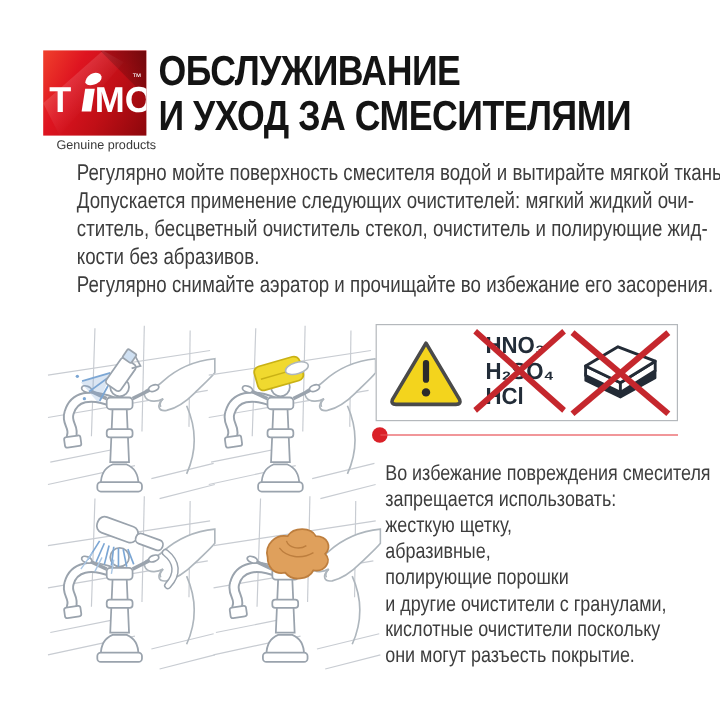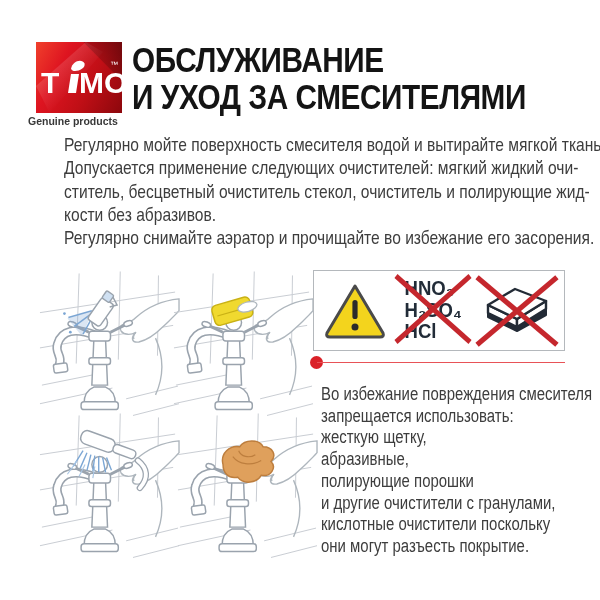--- a/index.html
+++ b/index.html
@@ -9,22 +9,22 @@
   
   .logo-square{position:absolute;left:36px;top:42px;width:86px;height:71px;
     background:linear-gradient(118deg,#f0402c 0%,#de1420 30%,#c00f16 62%,#8c070c 100%);}
   .logo-square::before{content:"";position:absolute;inset:0;
     background:linear-gradient(135deg,rgba(255,255,255,.28),rgba(255,255,255,0) 55%);
     clip-path:polygon(0 62%,58% 0,78% 14%,16% 100%);}
   .logo-square::after{content:"";position:absolute;inset:0;
     background:linear-gradient(225deg,rgba(0,0,0,.38),rgba(0,0,0,0) 45%);
     clip-path:polygon(55% 0,100% 0,100% 55%);}
   .logo-square svg{position:relative;z-index:2;display:block;}
-  .logo-tagline{position:absolute;left:28px;top:115px;width:102px;text-align:left;
-    font-size:10.5px;font-weight:700;color:#383838;white-space:nowrap;}
+  .logo-tagline{position:absolute;left:28px;top:115px;width:102px;text-align:right;
+    font-size:10.5px;font-weight:400;color:#383838;white-space:nowrap;}
 
   
   .title{position:absolute;left:132px;top:41px;margin:0;font-size:35px;line-height:37px;
     font-weight:700;color:#141414;letter-spacing:-.5px;white-space:nowrap;
     transform:scaleX(.85);transform-origin:0 0;}
 
   
   .intro{position:absolute;left:64px;top:133px;font-size:19px;line-height:23.3px;
     color:#3d3d3d;white-space:nowrap;transform:scaleX(.82);transform-origin:0 0;}
 

